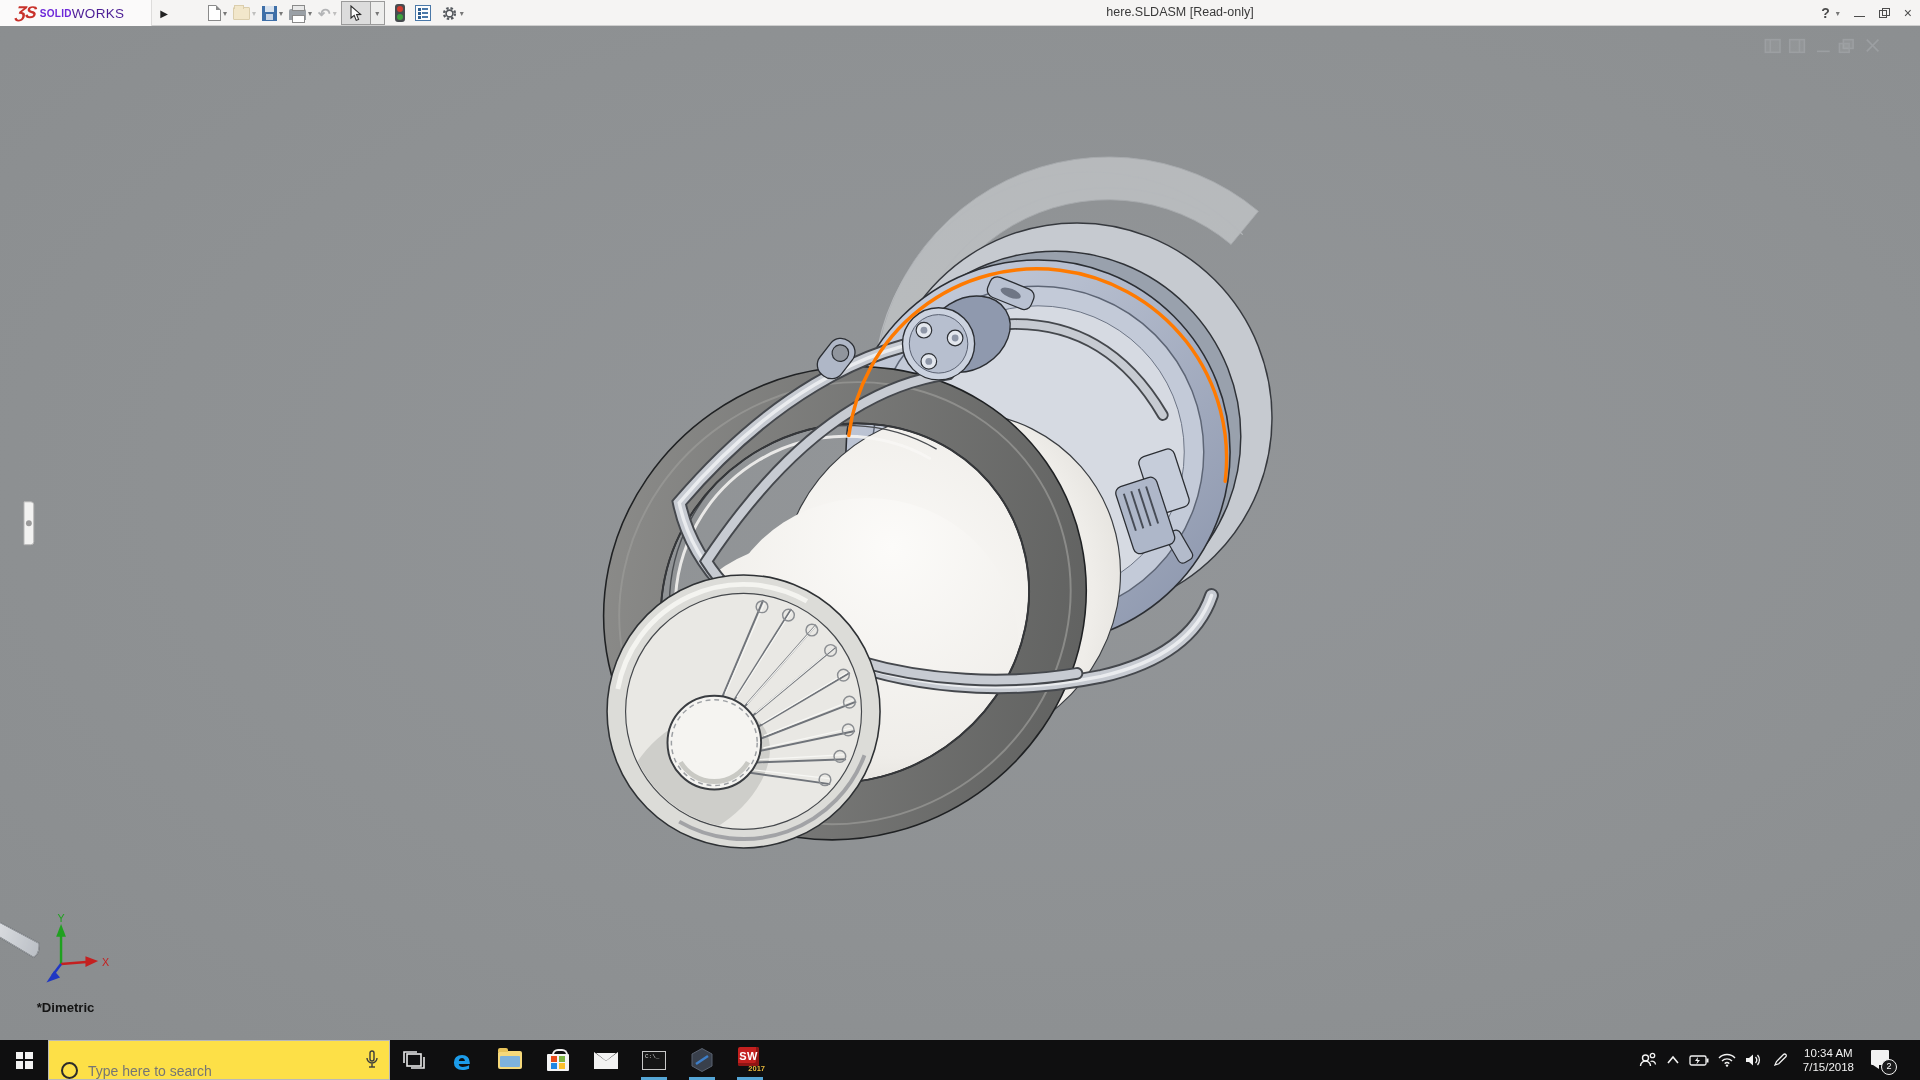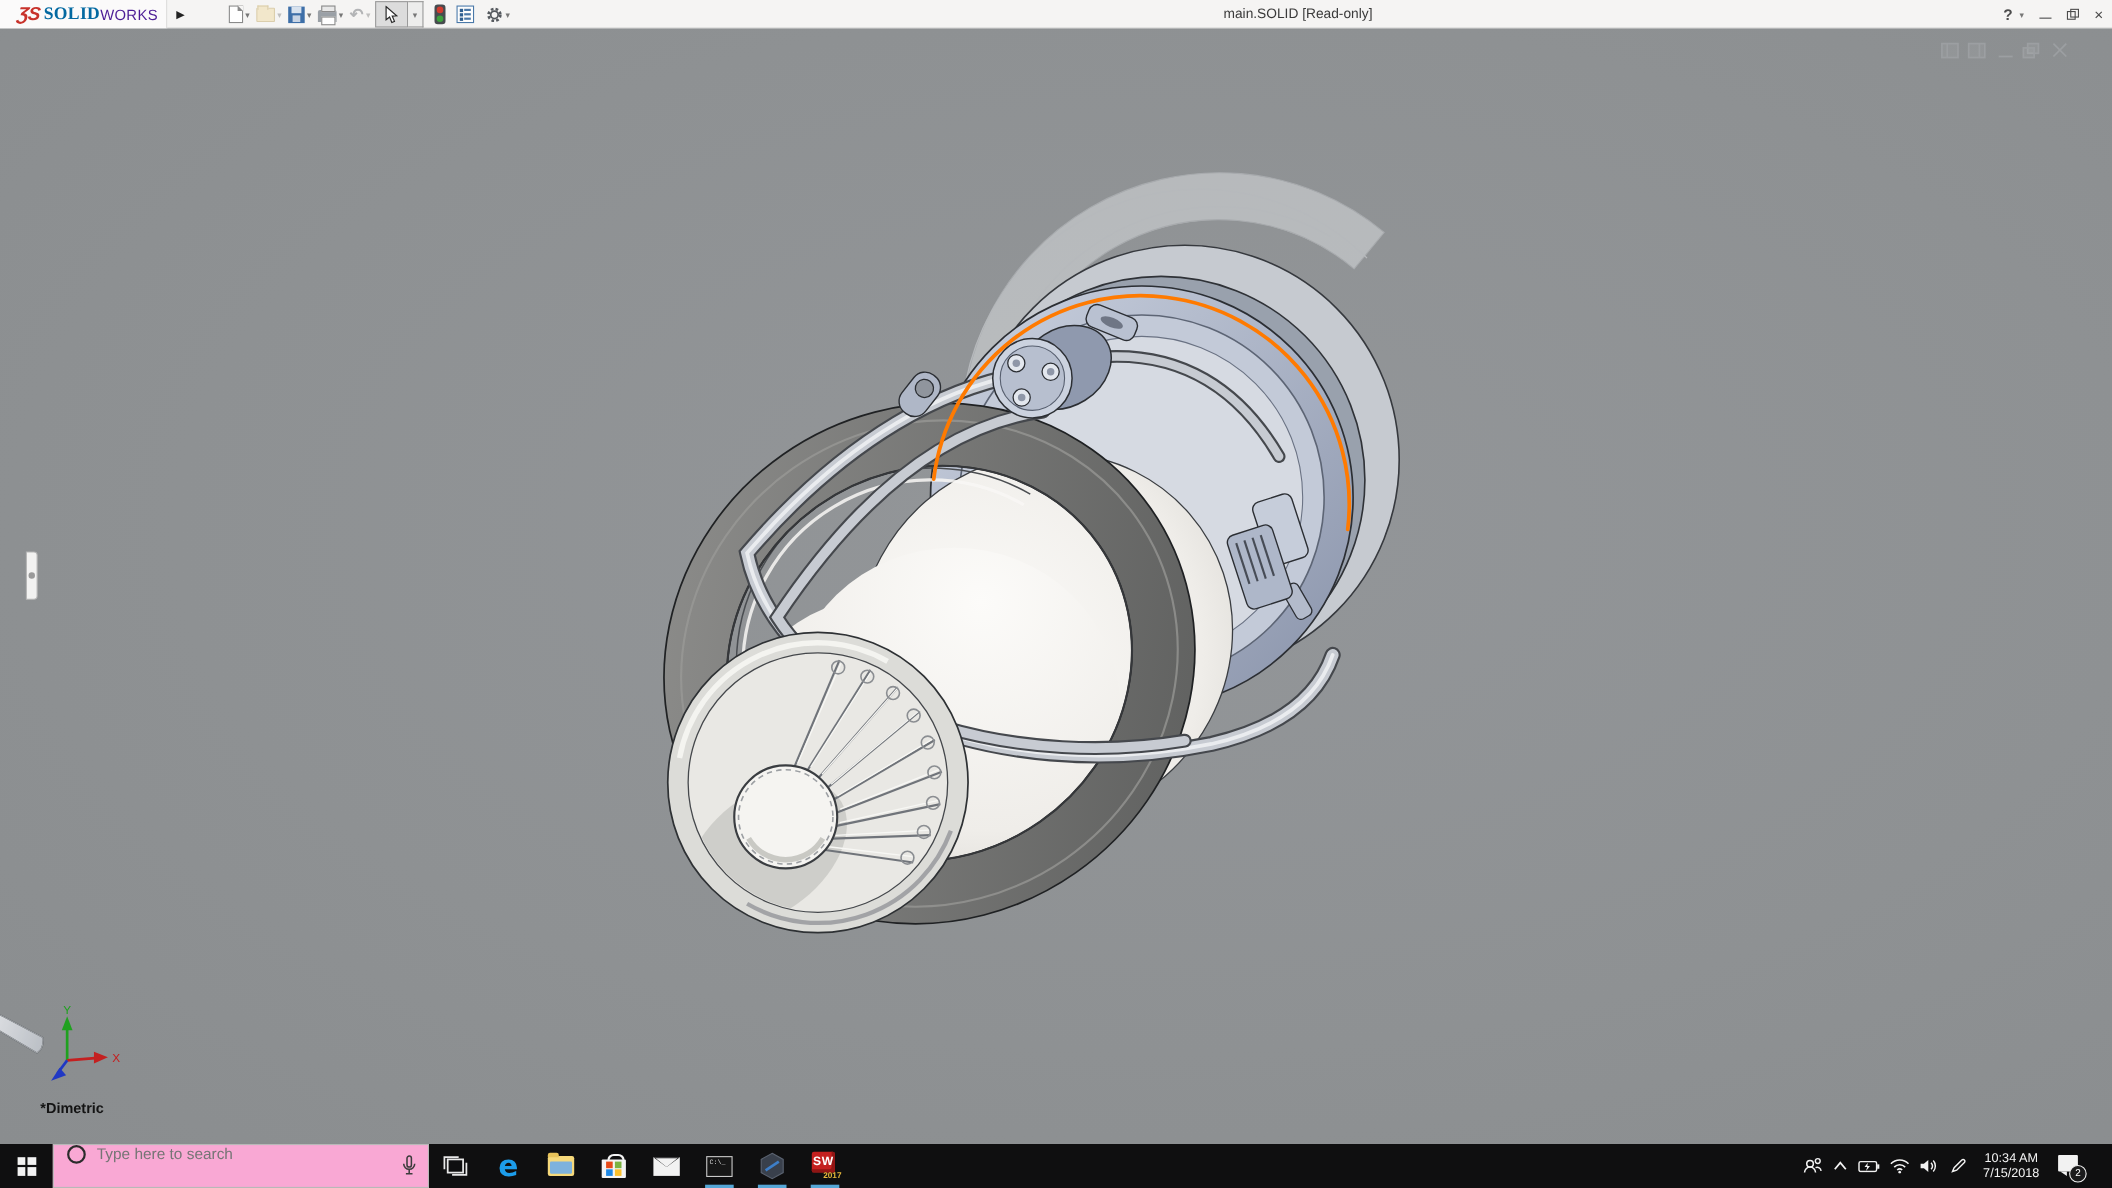--- a/index.html
+++ b/index.html
@@ -3,21 +3,21 @@
 <meta charset="utf-8">
 <style>
   * { margin:0; padding:0; box-sizing:border-box; }
   html,body { width:1920px; height:1080px; overflow:hidden; font-family:"Liberation Sans",sans-serif; cursor:default; }
   .screen { position:relative; width:1920px; height:1080px; background:#8F9294; }
 
   
   .titlebar { position:absolute; top:0; left:0; width:1920px; height:26px; background:#F5F4F3; border-bottom:1px solid #CFCFCF; }
   .logo { position:absolute; left:0; top:0; width:152px; height:26px; background:#FBFAFA; border-right:1px solid #DDDCDB; display:flex; align-items:center; padding-left:16px; }
   .logo .mark { color:#C8322B; font-size:17px; font-weight:bold; font-style:italic; letter-spacing:-1px; margin-right:4px; transform:skewX(-8deg); }
-  .logo .bold { color:#0369a1; font-size:16px; font-weight:bold; letter-spacing:.3px;font-family:Liberation Serif, serif; }
+  .logo .bold { color:#6d28d9; font-size:10px; font-weight:bold; letter-spacing:.3px; }
   .logo .light { color:#4c1d95; font-size:13.5px; font-weight:normal; letter-spacing:.3px; }
   .flyout { position:absolute; left:156px; top:3px; width:16px; height:20px; font-size:10px; color:#222; display:flex; align-items:center; justify-content:center; }
   .tb-icons { position:absolute; left:206px; top:0; height:26px; display:flex; align-items:center; gap:2px; }
   .tb-btn { height:24px; display:flex; align-items:center; padding:0 2px; }
   .caret { font-size:8px; color:#777; margin-left:2px; }
   .disabled { opacity:.42; }
   .sel-box { border:1px solid #9B9B9B; background:#DCDCDC; width:30px; height:24px; display:flex; align-items:center; justify-content:center; }
   .sel-caret-box { border:1px solid #9B9B9B; border-left:none; background:#EDEDEC; width:14px; height:24px; display:flex; align-items:center; justify-content:center; }
   .win-title { position:absolute; left:1060px; top:5px; width:240px; text-align:center; font-size:12.5px; color:#3A3A3A; }
   .win-ctrls { position:absolute; right:8px; top:0; height:26px; display:flex; align-items:center; gap:14px; color:#4C4C4C; }
@@ -51,21 +51,21 @@
   .viewport { position:absolute; top:26px; left:0; width:1920px; height:1014px; background:radial-gradient(ellipse at 55% 45%, #939699 0%, #8E9193 60%, #8A8D8F 100%); }
   .viewport svg { position:absolute; left:0; top:0; }
 
   
   .taskbar { position:absolute; left:0; bottom:0; width:1920px; height:40px; background:#0F0F10; display:flex; align-items:stretch; z-index:5; }
   .start { width:48px; display:flex; align-items:center; justify-content:center; }
   .winlogo { position:relative; width:17px; height:17px; }
   .winlogo i { position:absolute; width:7.5px; height:7.5px; background:#F2F2F2; }
   .winlogo i:nth-child(1){left:0;top:0;} .winlogo i:nth-child(2){right:0;top:0;}
   .winlogo i:nth-child(3){left:0;bottom:0;} .winlogo i:nth-child(4){right:0;bottom:0;}
-  .searchbox { width:342px; background:#f9a8d4; border:1px solid #B8B8B8; display:flex; align-items:flex-start; position:relative; }
+  .searchbox { width:342px; background:#fde047; border:1px solid #B8B8B8; display:flex; align-items:flex-end; position:relative; }
   .cortana { width:17px; height:17px; border:2.5px solid #2B2B2B; border-radius:50%; margin:0 10px 0 12px; }
   .searchbox input { border:none; outline:none; background:transparent; font-size:14px; color:#454545; width:250px; font-family:"Liberation Sans",sans-serif; }
   .mic { position:absolute; right:10px; top:9px; }
   .tb-app { width:48px; display:flex; align-items:center; justify-content:center; position:relative; }
   .runline { position:absolute; bottom:0; left:11px; width:26px; height:3px; background:#55A6D6; }
   .edge-e { color:#1C9CEA; font-size:27px; font-weight:bold; font-family:"DejaVu Sans",sans-serif; line-height:1; }
   .folder { position:relative; width:24px; height:18px; background:#F6D97B; border-radius:2px; }
   .folder::before { content:""; position:absolute; left:0; top:-3px; width:10px; height:4px; background:#E8C35A; border-radius:2px 2px 0 0; }
   .folder::after { content:""; position:absolute; left:2px; top:5px; width:20px; height:11px; background:#7EB2DD; border-radius:1px; }
   .bag { position:relative; width:22px; height:17px; background:#F4F4F4; border-radius:1px; margin-top:4px; }
@@ -145,21 +145,21 @@
         </div>
       <div class="tb-btn" style="margin-left:4px">
         <svg width="17" height="17" viewBox="0 0 17 17">
             <circle cx="8.5" cy="8.5" r="5.4" fill="none" stroke="#55595E" stroke-width="2.4" stroke-dasharray="2.4 1.9"></circle>
             <circle cx="8.5" cy="8.5" r="3.4" fill="none" stroke="#55595E" stroke-width="1.6"></circle>
           </svg>
         <span class="caret">▾</span>
       </div>
     </div>
 
-    <div class="win-title">main.SOLID [Read-only]</div>
+    <div class="win-title">here.SLDASM [Read-only]</div>
 
     <div class="win-ctrls">
       <span class="help">?</span>
       <span class="caret" style="margin-left:-8px">▾</span>
       <span class="wc-min"></span>
       <span class="wc-restore">
           <span class="b"></span>
           <span class="f"></span>
         </span>
       <span class="wc-close">×</span>

